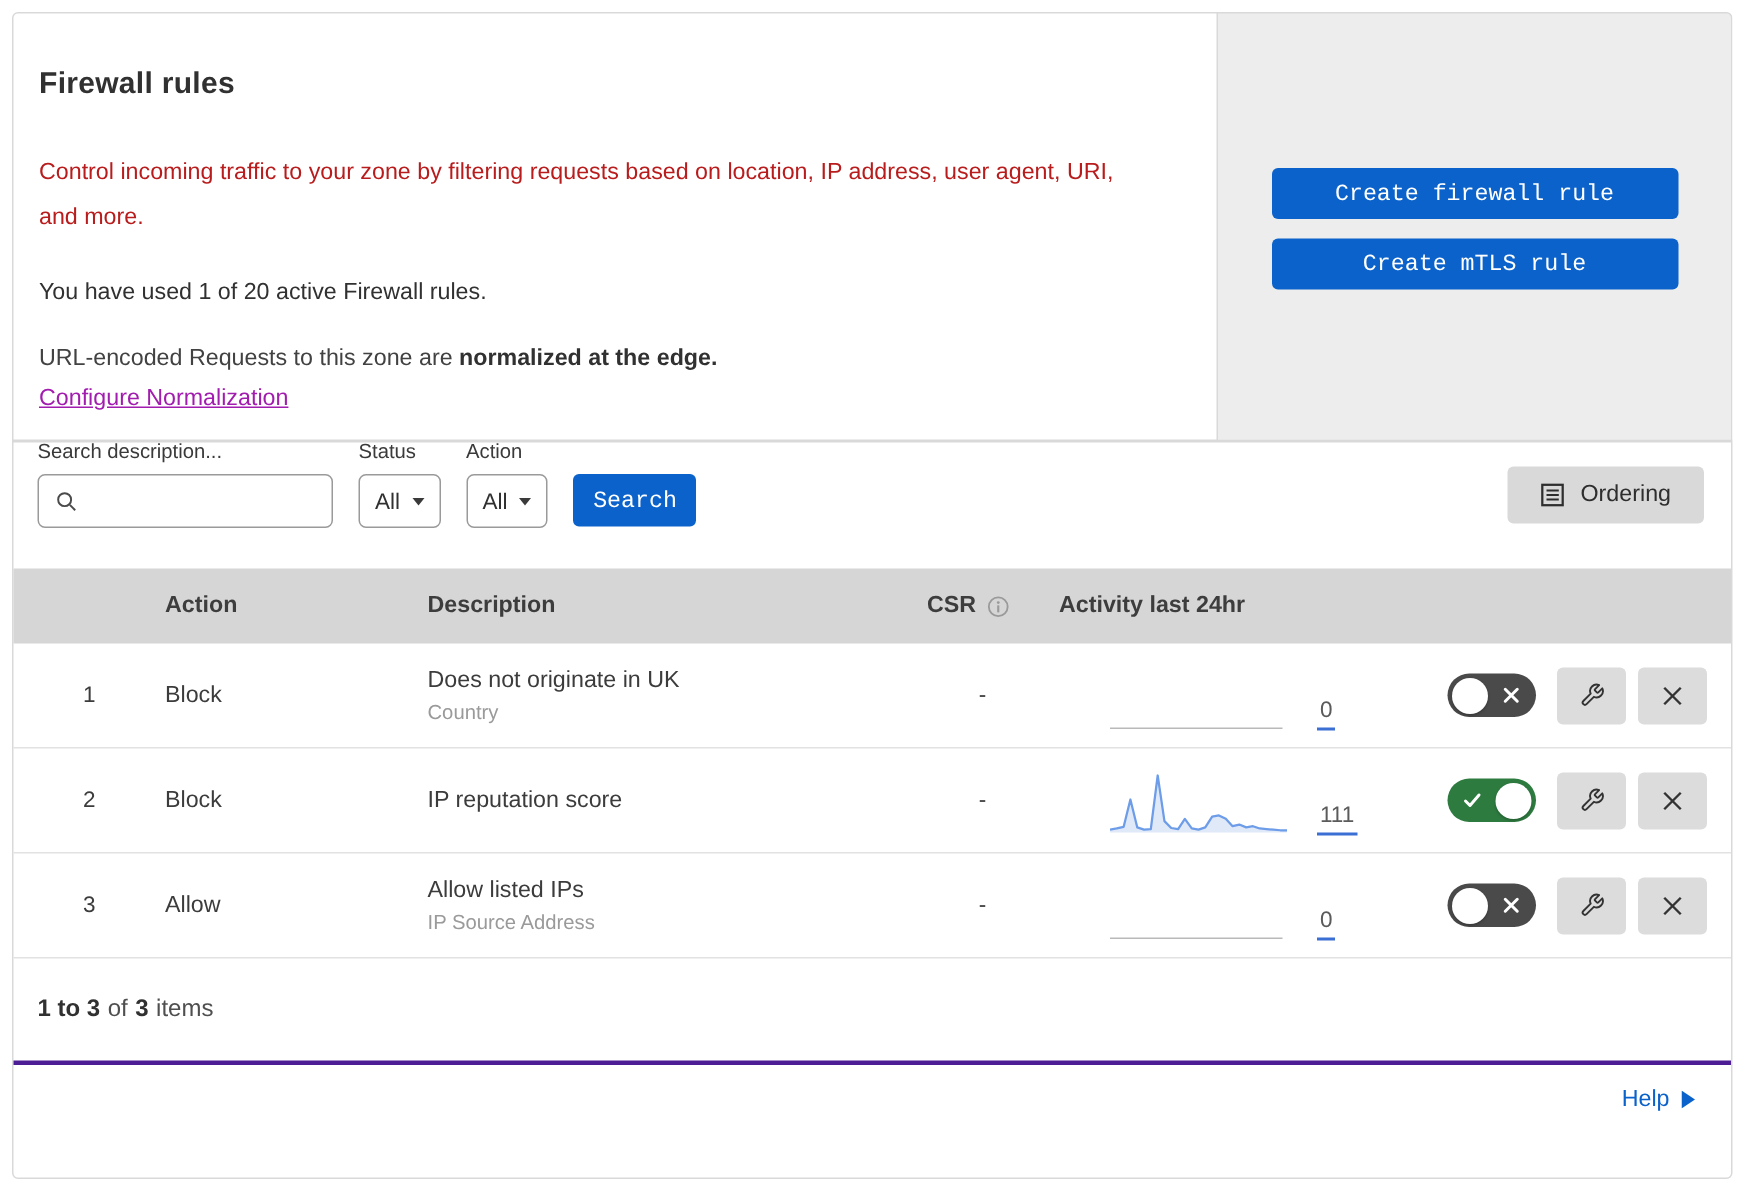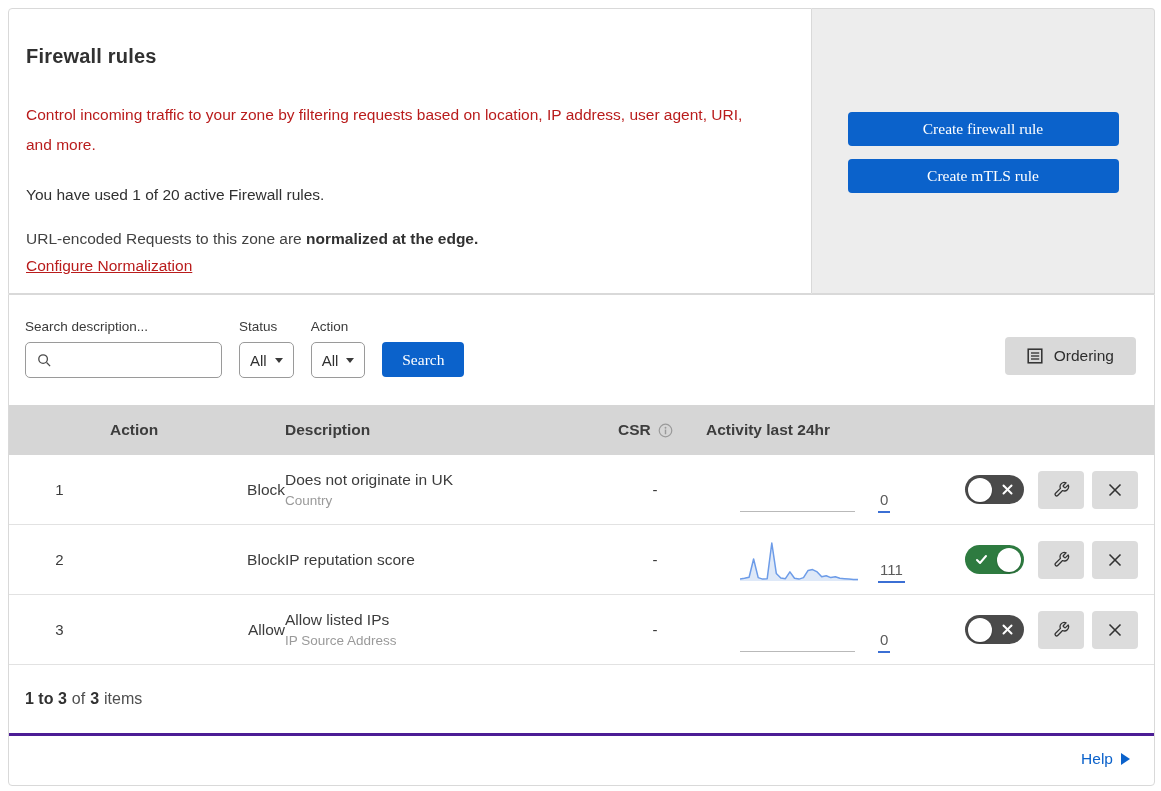--- a/index.html
+++ b/index.html
@@ -17,46 +17,46 @@
     position:absolute; left:8px; top:8px; width:804px; height:286px;
     background:#fff; border:1px solid #d9d9d9; border-radius:4px 0 0 0;
     padding:36px 40px 0 17px;
   }
   .header-card h1 { font-size:20px; font-weight:600; color:#313131; letter-spacing:.2px; }
   .header-desc { margin-top:32px; font-size:15.5px; color:#b91c1c; line-height:30px; max-width:730px; }
   .usage-note { margin-top:26px; font-size:15.5px; font-weight:400; color:#313131; }
   .norm-line { margin-top:26px; font-size:15.5px; color:#424242; }
   .norm-line strong { color:#313131; }
   .norm-link {
-    display:inline-block; margin-top:9px; font-size:15.5px; color:#b91c1c;
+    display:inline-block; margin-top:9px; font-size:15.5px; color:#a21caf;
     text-decoration:underline; cursor:pointer;
   }
 
   .actions-panel {
     position:absolute; left:812px; top:8px; width:343px; height:286px;
     background:#ededed; border:1px solid #d9d9d9; border-left:none;
     border-radius:0 4px 0 0;
     display:flex; flex-direction:column; align-items:center;
     padding-top:103px; gap:13px;
   }
   .btn-primary {
     background:#0b62cb; color:#fff; border:none; border-radius:4px;
-    font-family:Liberation Serif, serif; font-size:15.5px; cursor:pointer;
+    font-family:Liberation Mono, monospace; font-size:15.5px; cursor:pointer;
   }
   .btn-primary.wide { width:271px; height:34px; }
 
   
   .main-panel {
     position:absolute; left:8px; top:294px; width:1147px; height:492px;
     background:#fff; border:1px solid #d9d9d9; border-radius:0 0 4px 4px;
   }
 
   
   .filter-bar {
-    height:110px; display:flex; align-items:flex-end; gap:17px;
+    height:84px; display:flex; align-items:flex-end; gap:17px;
     padding:0 18px 27px 16px;
   }
   .f-group { display:flex; flex-direction:column; gap:8px; }
   .f-label { font-size:13.5px; color:#3a3a3a; }
   .search-box {
     width:197px; height:36px; border:1px solid #9a9a9a; border-radius:5px;
     background:#fff; display:flex; align-items:center; padding-left:11px; gap:8px;
   }
   .search-box input {
     border:none; outline:none; flex:1; height:100%; font-family:inherit;
@@ -81,21 +81,21 @@
   .grid-cols {
     display:grid;
     grid-template-columns:101px 175px 325px 90px 230px 1fr;
     align-items:center;
   }
   .thead { height:50px; background:#d6d6d6; font-size:15.5px; font-weight:600; color:#3d3d3d; }
   .th-csr { display:flex; align-items:center; gap:7px; padding-left:8px; }
   .th-activity { padding-left:6px; }
   .trow { height:70px; border-bottom:1px solid #e2e2e2; }
   .c-num { text-align:center; font-size:15px; color:#3c3c3c; }
-  .c-action { font-size:15.5px; color:#3c3c3c;text-align:right; }
+  .c-action { font-size:15.5px; color:#3c3c3c; }
   .desc-main { font-size:15.5px; color:#3c3c3c; }
   .desc-sub { margin-top:4px; font-size:13.5px; color:#9a9a9a; }
   .c-csr { text-align:center; font-size:15px; color:#3c3c3c; }
   .c-activity { display:flex; align-items:flex-end; height:46px; padding-left:40px; }
   .spark { width:118px; height:46px; position:relative; }
   .spark.flat::after {
     content:""; position:absolute; left:0; right:3px; bottom:1px;
     border-bottom:1.5px solid #b9b9b9;
   }
   .spark svg { position:absolute; left:0; bottom:0; }

